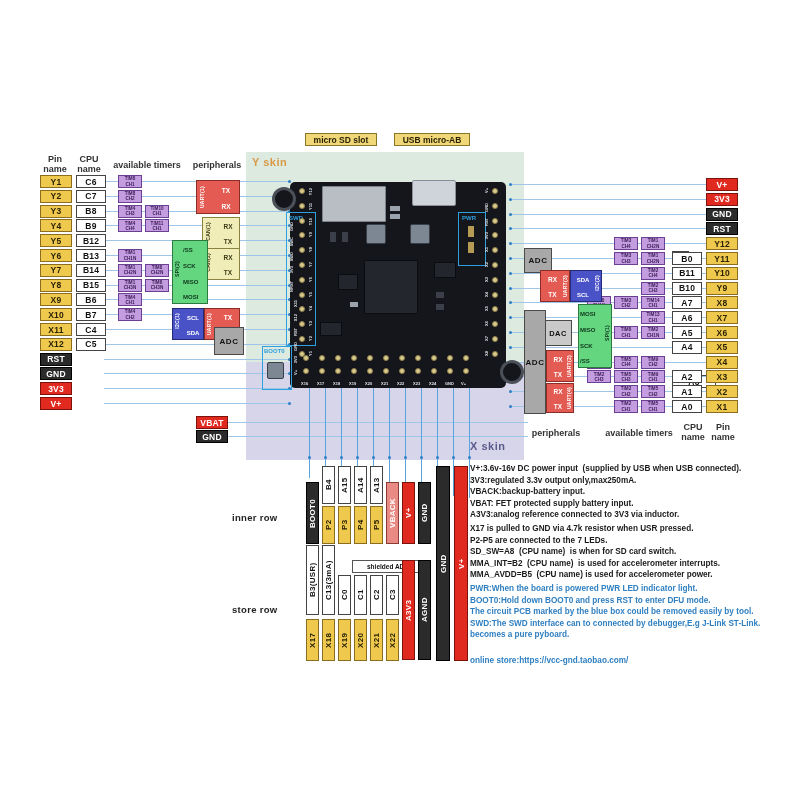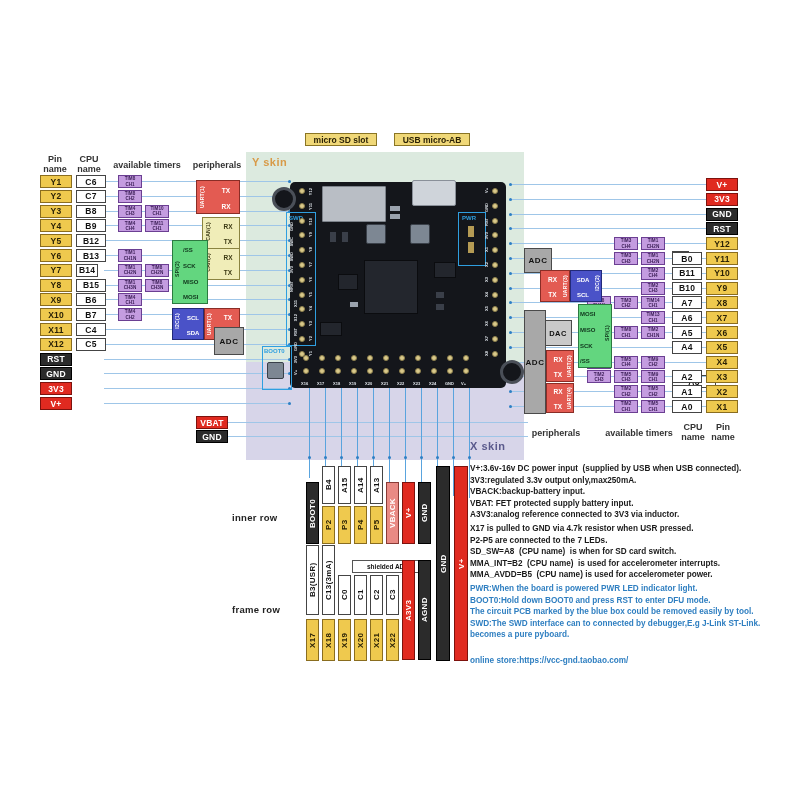--- a/index.html
+++ b/index.html
@@ -172,21 +172,21 @@
       <div class="abs wire" style="left:104px;top:255px;width:186px;"></div>
       <div class="abs chip yel" style="left:40px;top:249px;width:32px;">Y6</div>
       <div class="abs chip wht" style="left:76px;top:249px;width:30px;">B13</div>
       <div class="abs tmr" style="left:118px;top:249px;width:24px;">
         <div>TIM1</div>
         <div>CH1N</div>
       </div>
       <div class="abs dot" style="left:288px;top:254px;"></div>
       <div class="abs wire" style="left:104px;top:269.8px;width:186px;"></div>
       <div class="abs chip yel" style="left:40px;top:263.8px;width:32px;">Y7</div>
-      <div class="abs chip wht" style="left:76px;top:263.8px;width:22px;">B14</div>
+      <div class="abs chip wht" style="left:76px;top:263.8px;width:30px;">B14</div>
       <div class="abs tmr" style="left:118px;top:263.8px;width:24px;">
         <div>TIM1</div>
         <div>CH2N</div>
       </div>
       <div class="abs tmr" style="left:145px;top:263.8px;width:24px;">
         <div>TIM8</div>
         <div>CH2N</div>
       </div>
       <div class="abs tmr" style="left:172px;top:263.8px;width:24px;">
         <div>TIM12</div>
@@ -614,21 +614,21 @@
     </div>
 
   <div id="left-extra">
       <div class="abs wire" style="left:228px;top:422px;width:300px;"></div>
       <div class="abs chip red" style="left:196px;top:416px;width:32px;">VBAT</div>
       <div class="abs wire" style="left:228px;top:436px;width:300px;"></div>
       <div class="abs chip blk" style="left:196px;top:430px;width:32px;">GND</div>
     </div>
 
   <div class="abs rowlbl" style="left:232px;top:512px;">inner row</div>
-  <div class="abs rowlbl" style="left:232px;top:604px;">frame row</div>
+  <div class="abs rowlbl" style="left:232px;top:604px;">store row</div>
   <div class="abs shield" style="left:352px;top:560px;width:72px;height:13px;">shielded ADC</div>
   <div id="bottom-rows">
       <div class="abs vwire" style="left:309px;top:388px;height:90px;"></div>
       <div class="abs dot" style="left:308px;top:456px;"></div>
       <div class="abs vwire" style="left:325px;top:388px;height:92px;"></div>
       <div class="abs dot" style="left:324px;top:456px;"></div>
       <div class="abs vwire" style="left:341px;top:388px;height:94px;"></div>
       <div class="abs dot" style="left:340px;top:456px;"></div>
       <div class="abs vwire" style="left:357px;top:388px;height:96px;"></div>
       <div class="abs dot" style="left:356px;top:456px;"></div>

